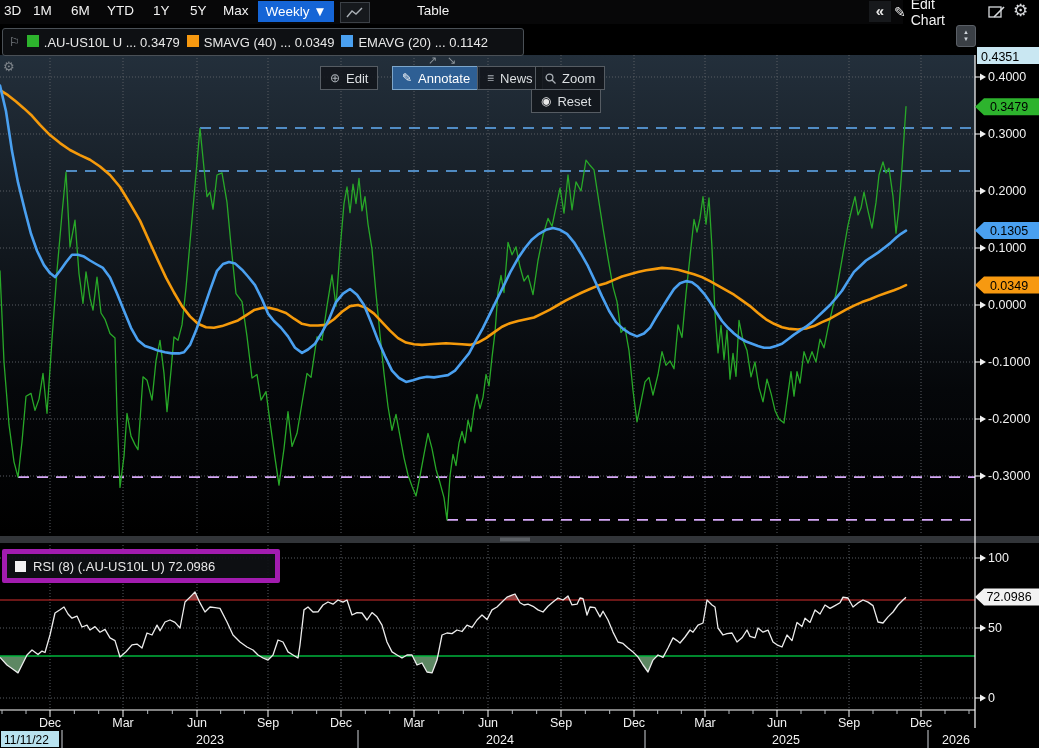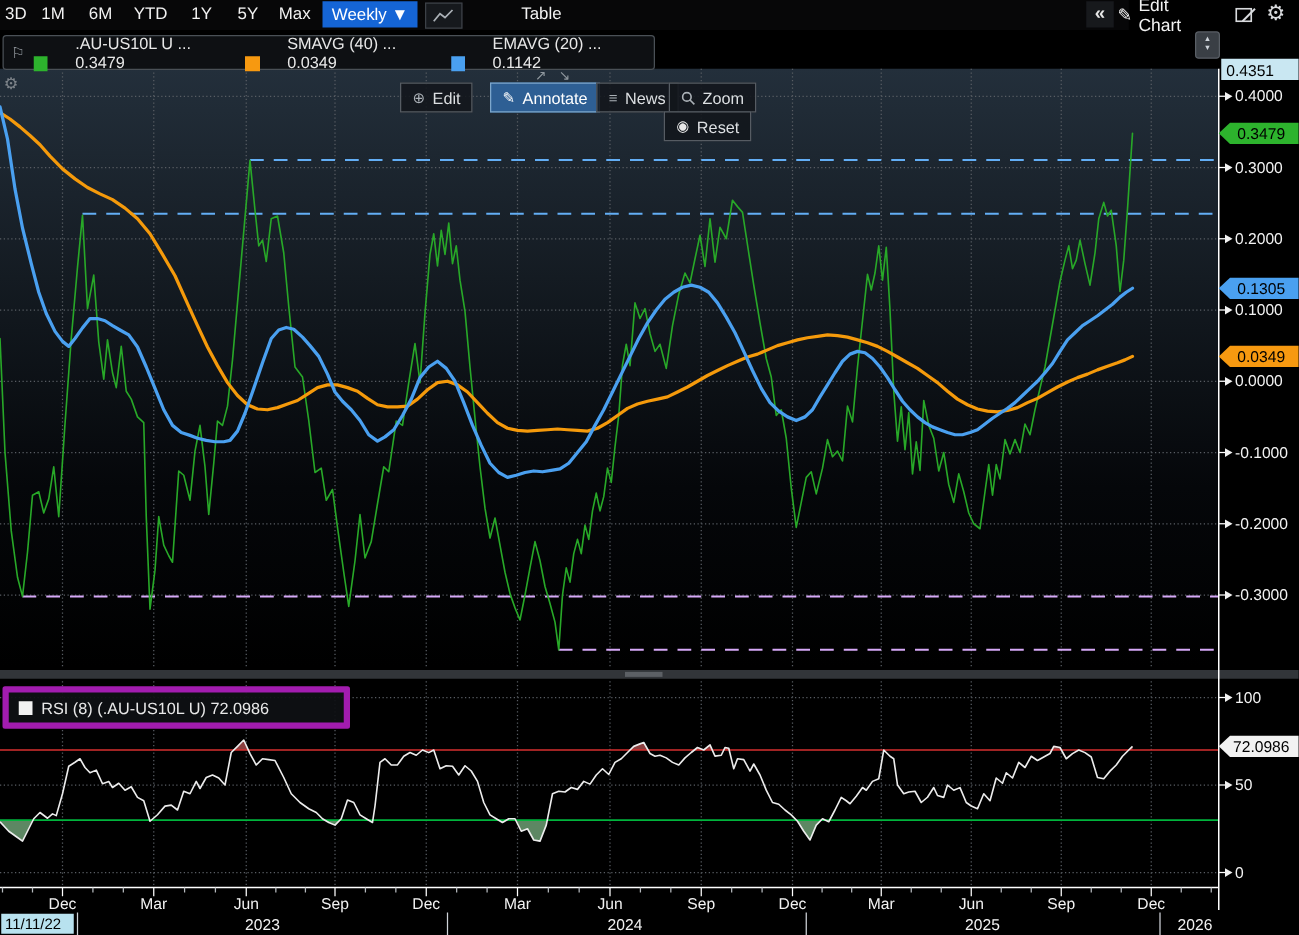--- a/index.html
+++ b/index.html
@@ -18,21 +18,21 @@
             color:#6e6e6e;font-size:13.5px;padding:0 4px;font-family:"Liberation Sans",sans-serif;}
   #add-data::placeholder{color:#6e6e6e;opacity:1;}
   #collapse-btn{left:869px;top:1px;width:22px;height:21px;background:#17191c;color:#e8e8e8;
                 text-align:center;line-height:20px;font-size:15px;font-weight:bold;}
   #edit-chart{left:894px;top:1px;height:21px;color:#f2f2f2;display:flex;align-items:center;gap:5px;font-size:14px;}
   #edit2-btn{left:986px;top:2px;width:22px;height:19px;display:flex;align-items:center;justify-content:center;}
   #gear-top{left:1013px;top:0px;color:#d8dadd;font-size:17px;}
   
   #legend{left:2px;top:28px;width:508px;height:26px;background:#0e1013;border:1px solid #4a5056;
           border-radius:3px;display:flex;align-items:center;gap:7px;padding:0 6px;color:#e8e8e8;font-size:13px;}
-  .legend-item{display:flex;align-items:flex-end;gap:22px;}
+  .legend-item{display:flex;align-items:flex-start;gap:5px;}
   .swatch{width:12px;height:12px;display:inline-block;}
   #pin{color:#9aa0a6;font-size:12px;}
   #gear-left{left:3px;top:59px;color:#7e848a;font-size:13px;}
   #spinner{left:956px;top:25px;width:18px;height:20px;background:#3a3f45;border:1px solid #5a5f66;border-radius:3px;
            display:flex;flex-direction:column;align-items:center;justify-content:center;color:#cfd4da;font-size:6px;line-height:7px;}
   
   .cbtn{position:absolute;top:66px;height:22px;background:rgba(18,22,27,0.88);border:1px solid #565c63;
         color:#dcdfe2;font-size:13px;display:flex;align-items:center;gap:6px;padding:0 9px;}
   .cbtn .ic{color:#aab0b6;font-size:12px;}
   #btn-annotate{background:#2e5f94;border-color:#7da7cc;color:#fff;}

